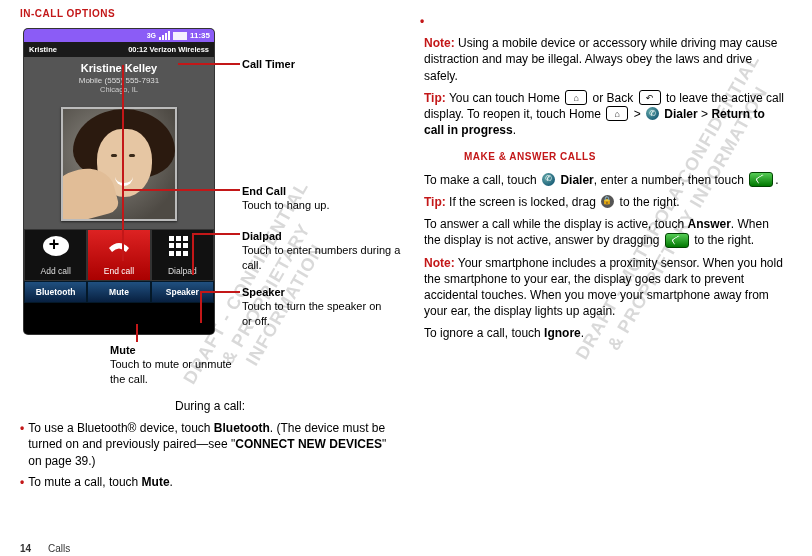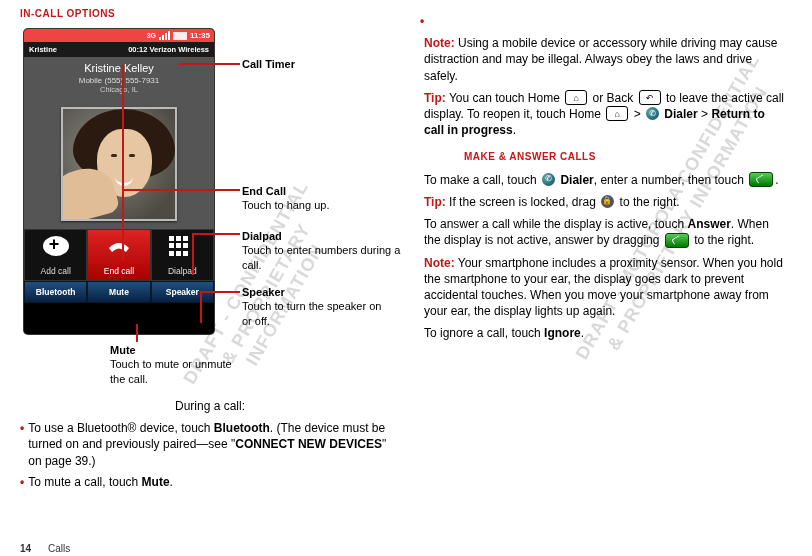--- a/index.html
+++ b/index.html
@@ -44,21 +44,21 @@
     margin-left: 4px;
     overflow: hidden;
     box-shadow: 0 0 0 1px #333;
   }
   .status-bar {
     display: flex;
     justify-content: flex-end;
     align-items: center;
     gap: 3px;
     padding: 2px 4px;
-    background: #ef4444;
+    background: #8b5cf6;
     color: #fff;
     font-size: 8px;
     font-weight: 700;
   }
   .status-icon { width: 10px; height: 8px; background: #fff; opacity: 0.9; }
   .sig-bars { display:flex; gap:1px; align-items:flex-end;}
   .sig-bars span{ display:block; width:2px; background:#fff;}
   .sig-bars span:nth-child(1){height:3px;}
   .sig-bars span:nth-child(2){height:5px;}
   .sig-bars span:nth-child(3){height:7px;}
@@ -70,21 +70,21 @@
     color: #fff;
     font-size: 7.5px;
     padding: 3px 5px;
     font-weight: 700;
   }
   .caller-block {
     background: #555;
     text-align: center;
     padding: 5px 0 7px 0;
   }
-  .caller-name { color:#fff; font-size:11px; font-weight:400;}
+  .caller-name { color:#fff; font-size:11px; font-weight:700;}
   .caller-num { color:#ddd; font-size:8px; margin-top:2px;}
   .caller-loc { color:#ccc; font-size:7.5px;}
   .photo-wrap {
     display:flex; justify-content:center; padding: 6px 0 8px 0;
     background:#555;
   }
   .photo {
     width: 112px; height: 110px;
     border: 2px solid #bbb;
     box-shadow: 0 1px 2px rgba(0,0,0,.6);

